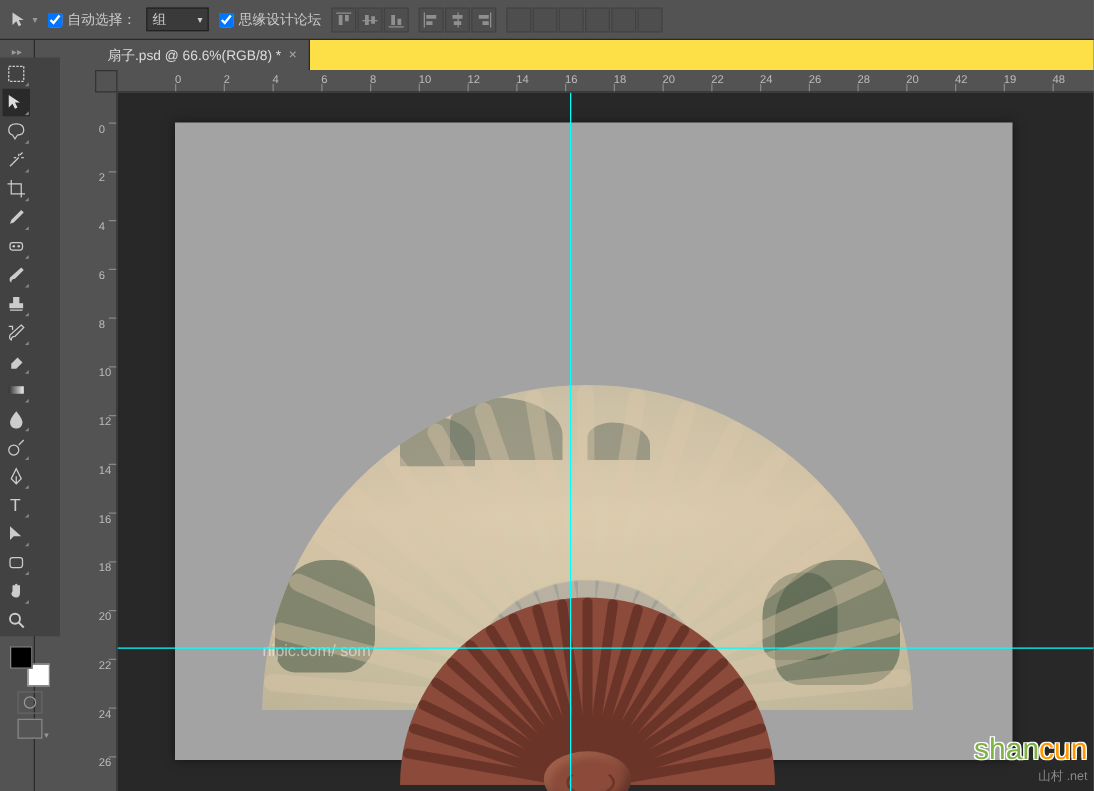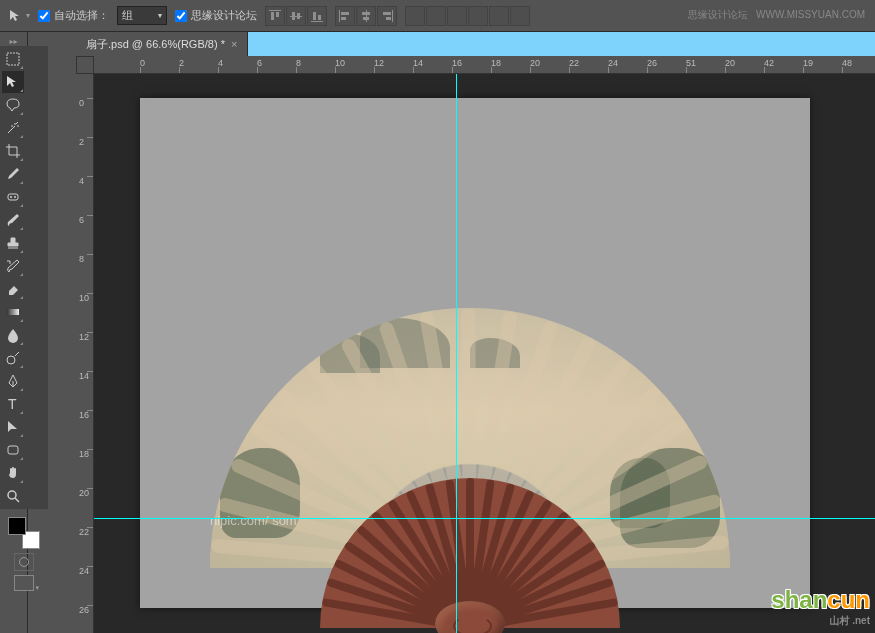--- a/index.html
+++ b/index.html
@@ -20,21 +20,21 @@
 .tool-btn.active { background: #2a2a2a; }
 .tool-corner { position: absolute; bottom: 1px; right: 1px; width: 0; height: 0; border-left: 3px solid transparent; border-bottom: 3px solid #888; }
 .color-swatches { width: 48px; padding: 4px; }
 .fg-bg { position: relative; width: 32px; height: 32px; margin: 4px auto; }
 .swatch { width: 18px; height: 18px; border: 1px solid #888; position: absolute; }
 .swatch.fg { background: #000; top: 0; left: 0; z-index: 2; }
 .swatch.bg { background: #fff; bottom: 0; right: 0; }
 .quick-mask { width: 20px; height: 18px; margin: 4px auto; border: 1px solid #666; display: flex; align-items: center; justify-content: center; }
 .quick-mask-inner { width: 10px; height: 10px; border-radius: 50%; border: 1px solid #999; }
 .screen-mode { width: 20px; height: 16px; margin: 4px auto; border: 1px solid #888; background: #555; position: relative; }
-.tab-bar { height: 24px; background: #7dd3fc; display: flex; }
+.tab-bar { height: 24px; background: #fde047; display: flex; }
 .doc-tab { background: #535353; padding: 4px 10px; font-size: 11px; color: #ddd; display: flex; align-items: center; gap: 6px; border-right: 1px solid #2a2a2a; }
 .tab-close { cursor: pointer; color: #aaa; }
 .ruler-corner { position: absolute; top: 56px; left: 76px; width: 18px; height: 18px; background: #535353; border: 1px solid #333; z-index: 5; }
 .ruler-h { position: absolute; top: 56px; left: 94px; right: 0; height: 18px; background: #535353; border-bottom: 1px solid #333; z-index: 4; }
 .ruler-v { position: absolute; top: 74px; left: 76px; bottom: 0; width: 18px; background: #535353; border-right: 1px solid #333; z-index: 4; }
 .ruler-tick { position: absolute; font-size: 9px; color: #bbb; }
 .ruler-h .ruler-tick { top: 2px; }
 .ruler-h .tick-line { position: absolute; bottom: 0; width: 1px; height: 6px; background: #888; }
 .ruler-v .ruler-tick { left: 3px; writing-mode: horizontal-tb; }
 .ruler-v .tick-line { position: absolute; right: 0; height: 1px; width: 6px; background: #888; }
@@ -47,21 +47,21 @@
 .fan-painting { position: absolute; inset: 0; background: linear-gradient(180deg, rgba(150,160,145,0.3) 0%, rgba(180,175,150,0.2) 40%, rgba(140,145,120,0.4) 100%); }
 .mountain { position: absolute; background: rgba(100,110,95,0.5); border-radius: 40% 60% 0 0; }
 .tree-cluster { position: absolute; background: rgba(80,95,75,0.6); border-radius: 50% 40% 30% 20%; }
 .fan-ribs { position: absolute; top: 0; left: 0; width: 520px; height: 260px; }
 .rib { position: absolute; bottom: 0; left: 50%; width: 14px; height: 260px; background: rgba(220,200,170,0.4); border-radius: 8px 8px 0 0; transform-origin: bottom center; }
 .fan-guard { position: absolute; bottom: 0; left: 50%; width: 300px; height: 150px; background: #8b4a3a; border-radius: 150px 150px 0 0; transform: translateX(-50%); overflow: hidden; }
 .guard-rib { position: absolute; bottom: 0; left: 50%; width: 8px; height: 150px; background: #6b3428; transform-origin: bottom center; border-radius: 4px 4px 0 0; }
 .fan-pivot { position: absolute; bottom: -18px; left: 50%; transform: translateX(-50%); width: 70px; height: 45px; background: #8b4a3a; border-radius: 50%; box-shadow: inset -4px -4px 8px rgba(0,0,0,0.3), inset 4px 4px 8px rgba(255,200,150,0.2); }
 .fan-pivot::after { content: ''; position: absolute; top: 30%; left: 25%; width: 50%; height: 40%; border: 2px solid #6b3428; border-radius: 50%; border-top-color: transparent; }
 .nipic-wm { position: absolute; bottom: 80px; left: 70px; color: rgba(255,255,255,0.5); font-size: 13px; }
-.shancun-logo { position: absolute; bottom: 5px; right: 5px; z-index: 100; font-family: Arial; font-weight: bold; font-size: 24px; }
+.shancun-logo { position: absolute; bottom: 5px; right: 5px; z-index: 100; font-family: Arial; font-weight: normal; font-size: 24px; }
 .sc-shan { color: #7cb342; text-shadow: 1px 1px 0 #fff, -1px -1px 0 #fff, 1px -1px 0 #fff, -1px 1px 0 #fff; }
 .sc-cun { color: #ff9800; text-shadow: 1px 1px 0 #fff, -1px -1px 0 #fff, 1px -1px 0 #fff, -1px 1px 0 #fff; }
 .sc-net { font-size: 10px; color: #888; display: block; text-align: right; }
 svg { width: 16px; height: 16px; }
 </style>
 </head>
 <body>
 
 <div class="options-bar">
   <div class="tool-indicator">
@@ -128,23 +128,20 @@
         </svg>
       </div>
   </div>
   <div class="align-group">
     <div class="align-btn"></div>
     <div class="align-btn"></div>
     <div class="align-btn"></div>
     <div class="align-btn"></div>
     <div class="align-btn"></div>
     <div class="align-btn"></div>
-  </div>
-  <div class="watermark-text">
-    <span>思缘设计论坛</span> &nbsp; <span>WWW.MISSYUAN.COM</span>
   </div>
 </div>
 
 <div class="app-body">
   <div class="tool-panel">
     <div class="tool-toggle">▸▸</div>
     <div class="toolbox">
       <div class="tool-btn">
           <svg viewBox="0 0 16 16">
             <rect x="2" y="2" width="12" height="12" fill="none" stroke="#ccc" stroke-dasharray="2 1"></rect>
@@ -321,21 +318,21 @@
     <span class="ruler-tick" style="left:397px">18</span>
     <span class="tick-line" style="left:397px"></span>
     <span class="ruler-tick" style="left:436px">20</span>
     <span class="tick-line" style="left:436px"></span>
     <span class="ruler-tick" style="left:475px">22</span>
     <span class="tick-line" style="left:475px"></span>
     <span class="ruler-tick" style="left:514px">24</span>
     <span class="tick-line" style="left:514px"></span>
     <span class="ruler-tick" style="left:553px">26</span>
     <span class="tick-line" style="left:553px"></span>
-    <span class="ruler-tick" style="left:592px">51</span>
+    <span class="ruler-tick" style="left:592px">28</span>
     <span class="tick-line" style="left:592px"></span>
     <span class="ruler-tick" style="left:631px">20</span>
     <span class="tick-line" style="left:631px"></span>
     <span class="ruler-tick" style="left:670px">42</span>
     <span class="tick-line" style="left:670px"></span>
     <span class="ruler-tick" style="left:709px">19</span>
     <span class="tick-line" style="left:709px"></span>
     <span class="ruler-tick" style="left:748px">48</span>
     <span class="tick-line" style="left:748px"></span>
   </div>

